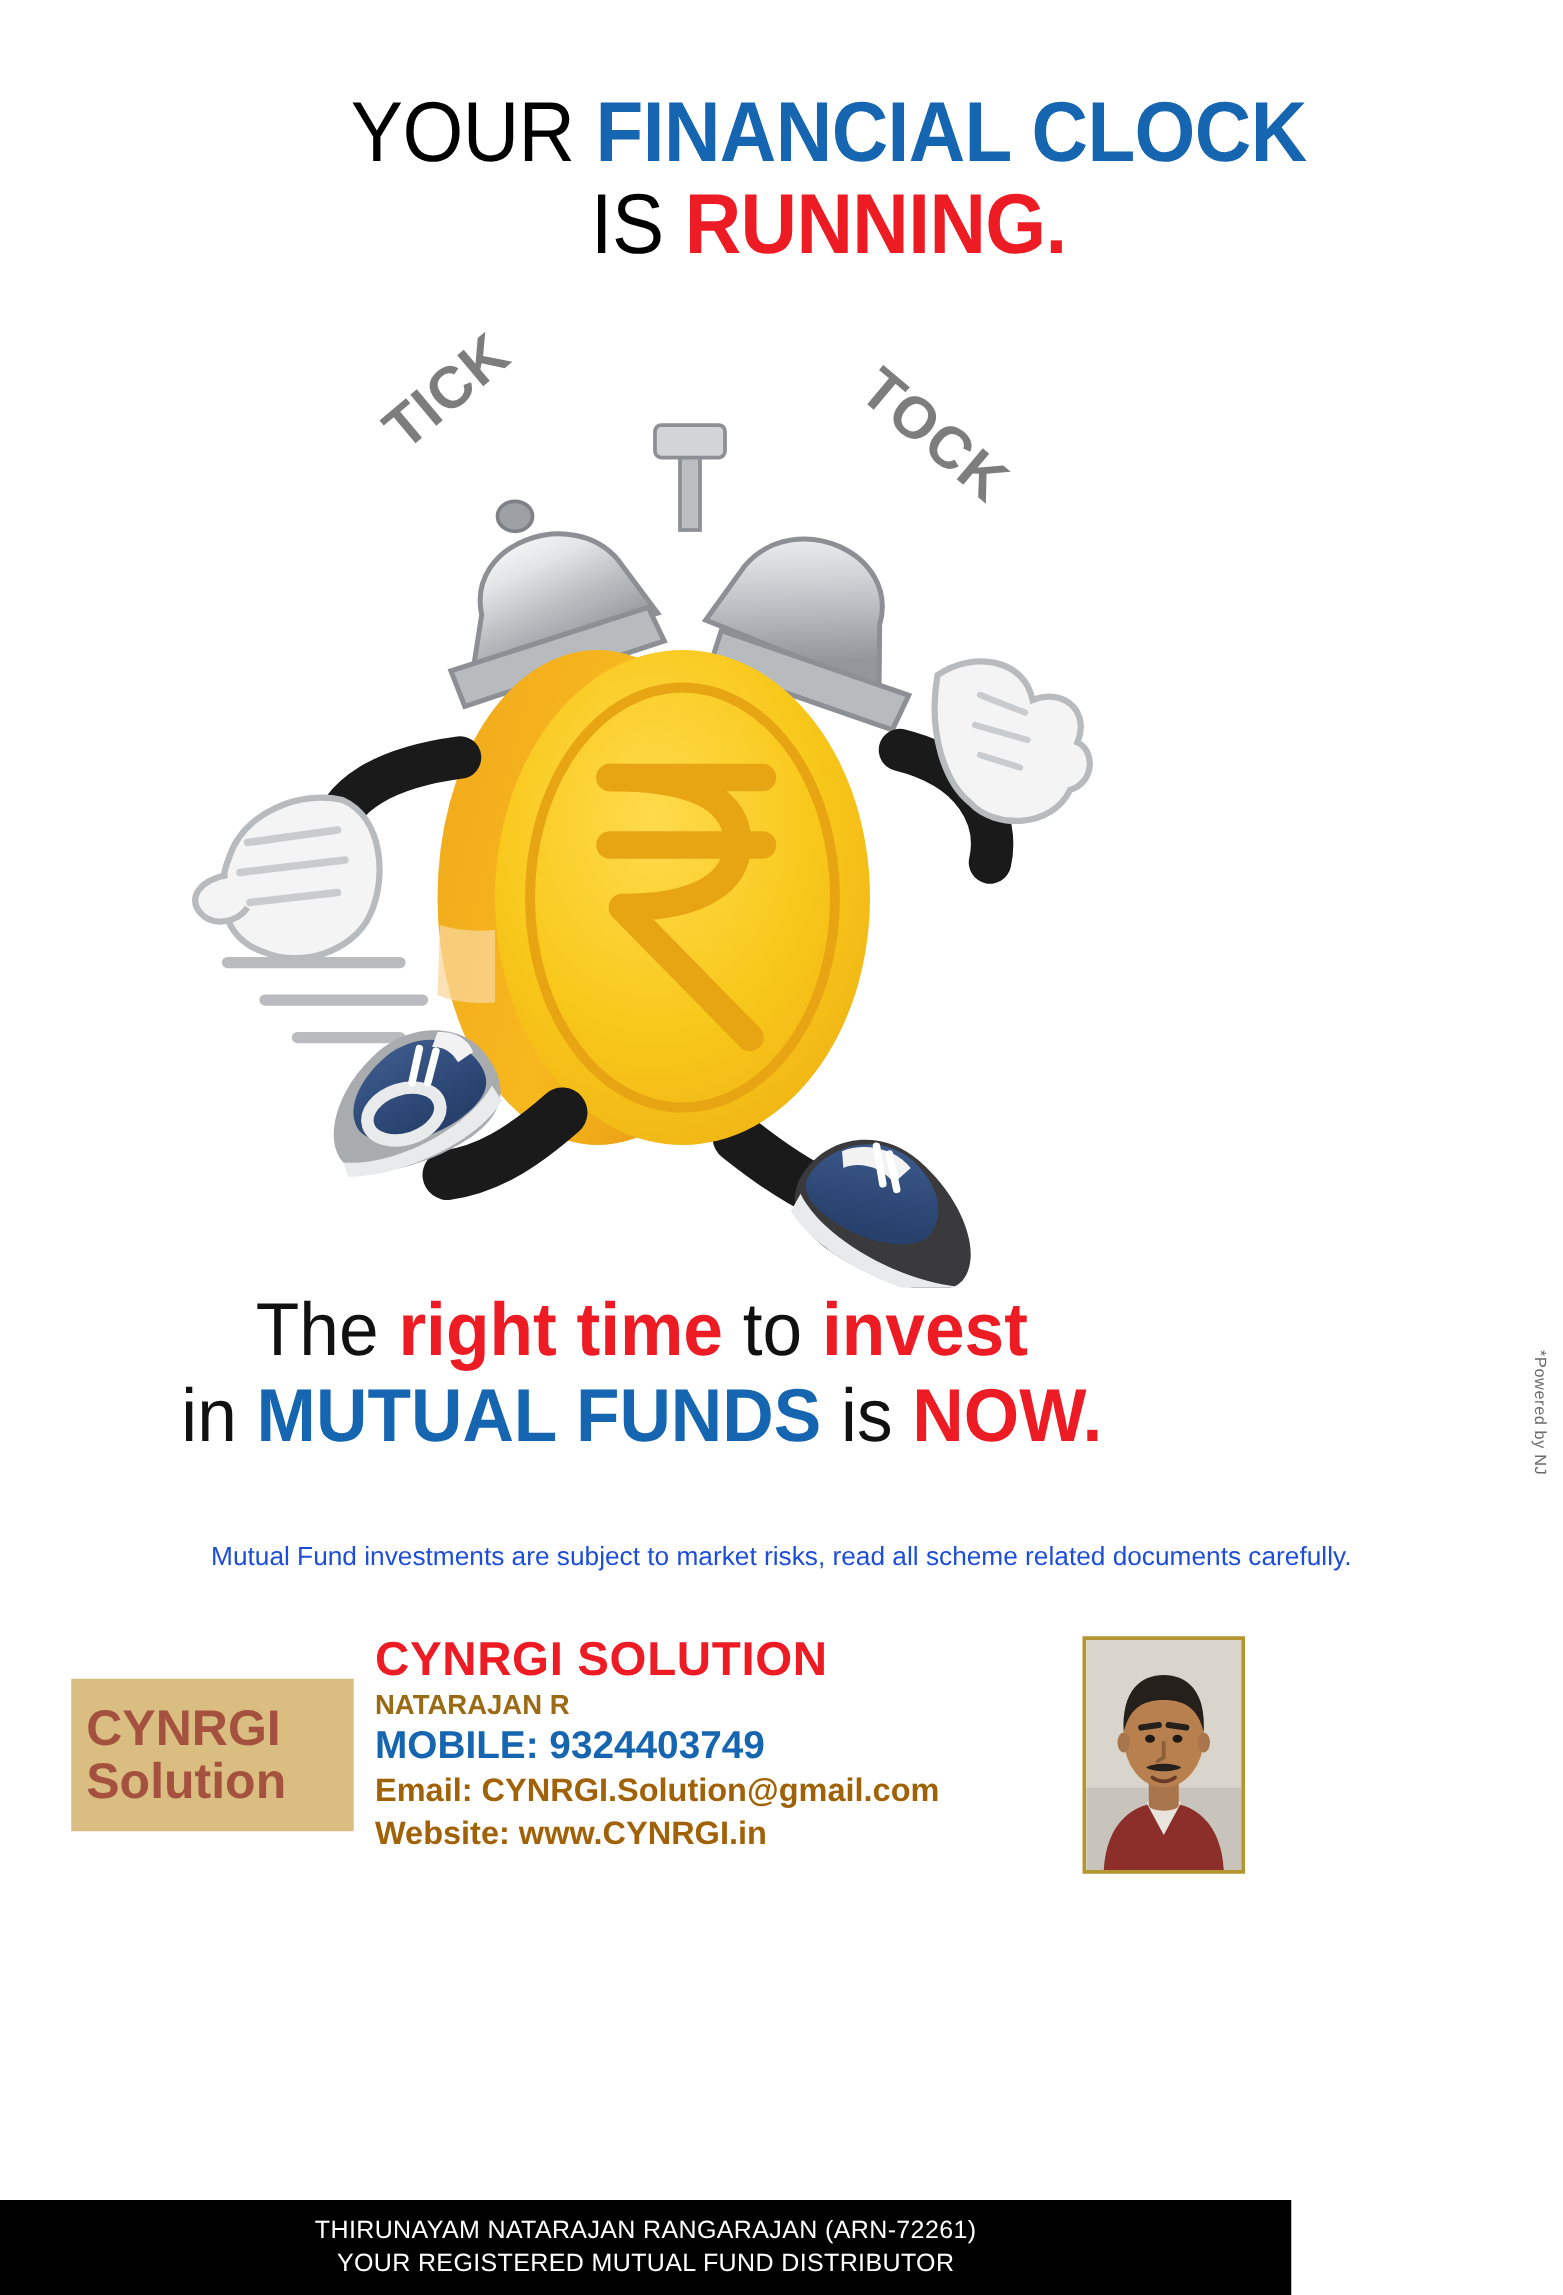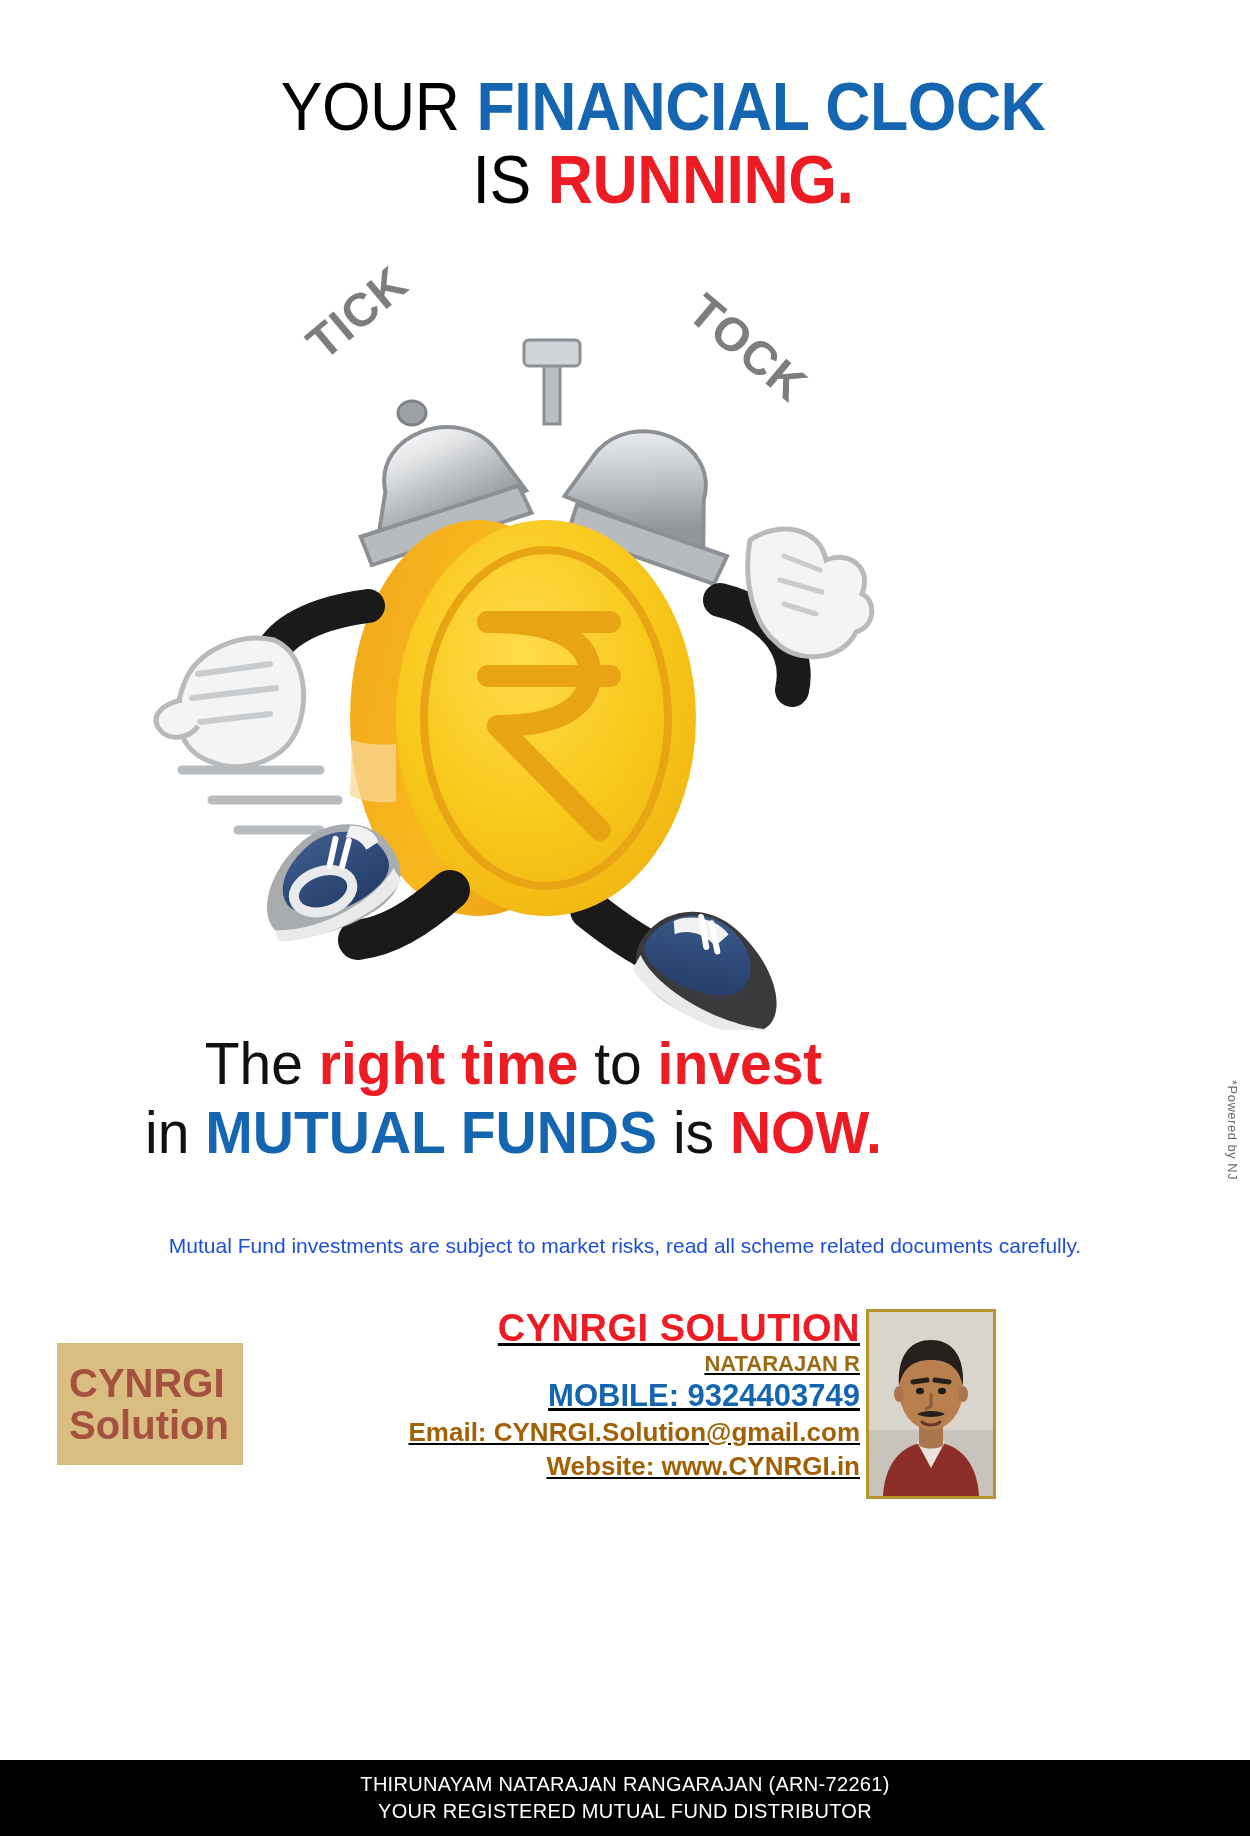--- a/index.html
+++ b/index.html
@@ -77,34 +77,33 @@
     font-size:21px; color:#1d4ed8;
     font-family:"Liberation Sans", sans-serif;
   }
 
   
   .contact {
     position:absolute; left:0; top:1295px; width:1250px; height:215px;
   }
   .logo-box {
     position:absolute; left:57px; top:48px;
-    width:186px; height:122px;
+    width:226px; height:122px;
     background:#d9bd81;
     display:flex; flex-direction:column;
     justify-content:center; align-items:flex-start;
     padding-left:12px; box-sizing:border-box;
   }
   .logo-box .ln {
     color:#a4523f; font-weight:700; font-size:40px; line-height:1.06;
     font-family:"Liberation Sans", sans-serif;
   }
   .details {
     position:absolute; left:300px; top:12px; width:560px;
-    text-align:right;
-    text-decoration:underline;
+    text-align:left;
   }
   .d-company {
     color:#ED1B24; font-weight:700; font-size:38px; letter-spacing:0.5px;
     line-height:1.15;
   }
   .d-name {
     color:#9a6a14; font-weight:700; font-size:22px; line-height:1.2;
   }
   .d-mobile {
     color:#1565B0; font-weight:700; font-size:31px; line-height:1.25;
@@ -116,21 +115,21 @@
     position:absolute; left:866px; top:14px;
     width:130px; height:190px;
     border:3px solid #b4952f;
     box-sizing:border-box;
     overflow:hidden;
   }
   .photo svg { display:block; }
 
   
   .footer {
-    position:absolute; left:0; bottom:0; width:1250px; height:76px;
+    position:absolute; left:0; bottom:0; width:1033px; height:76px;
     background:#000000;
     color:#ffffff;
     display:flex; flex-direction:column;
     align-items:center; justify-content:center;
     font-size:20px; line-height:1.35;
     letter-spacing:0.3px;
     font-family:"Liberation Sans", sans-serif;
   }
 </style>
 </head>

